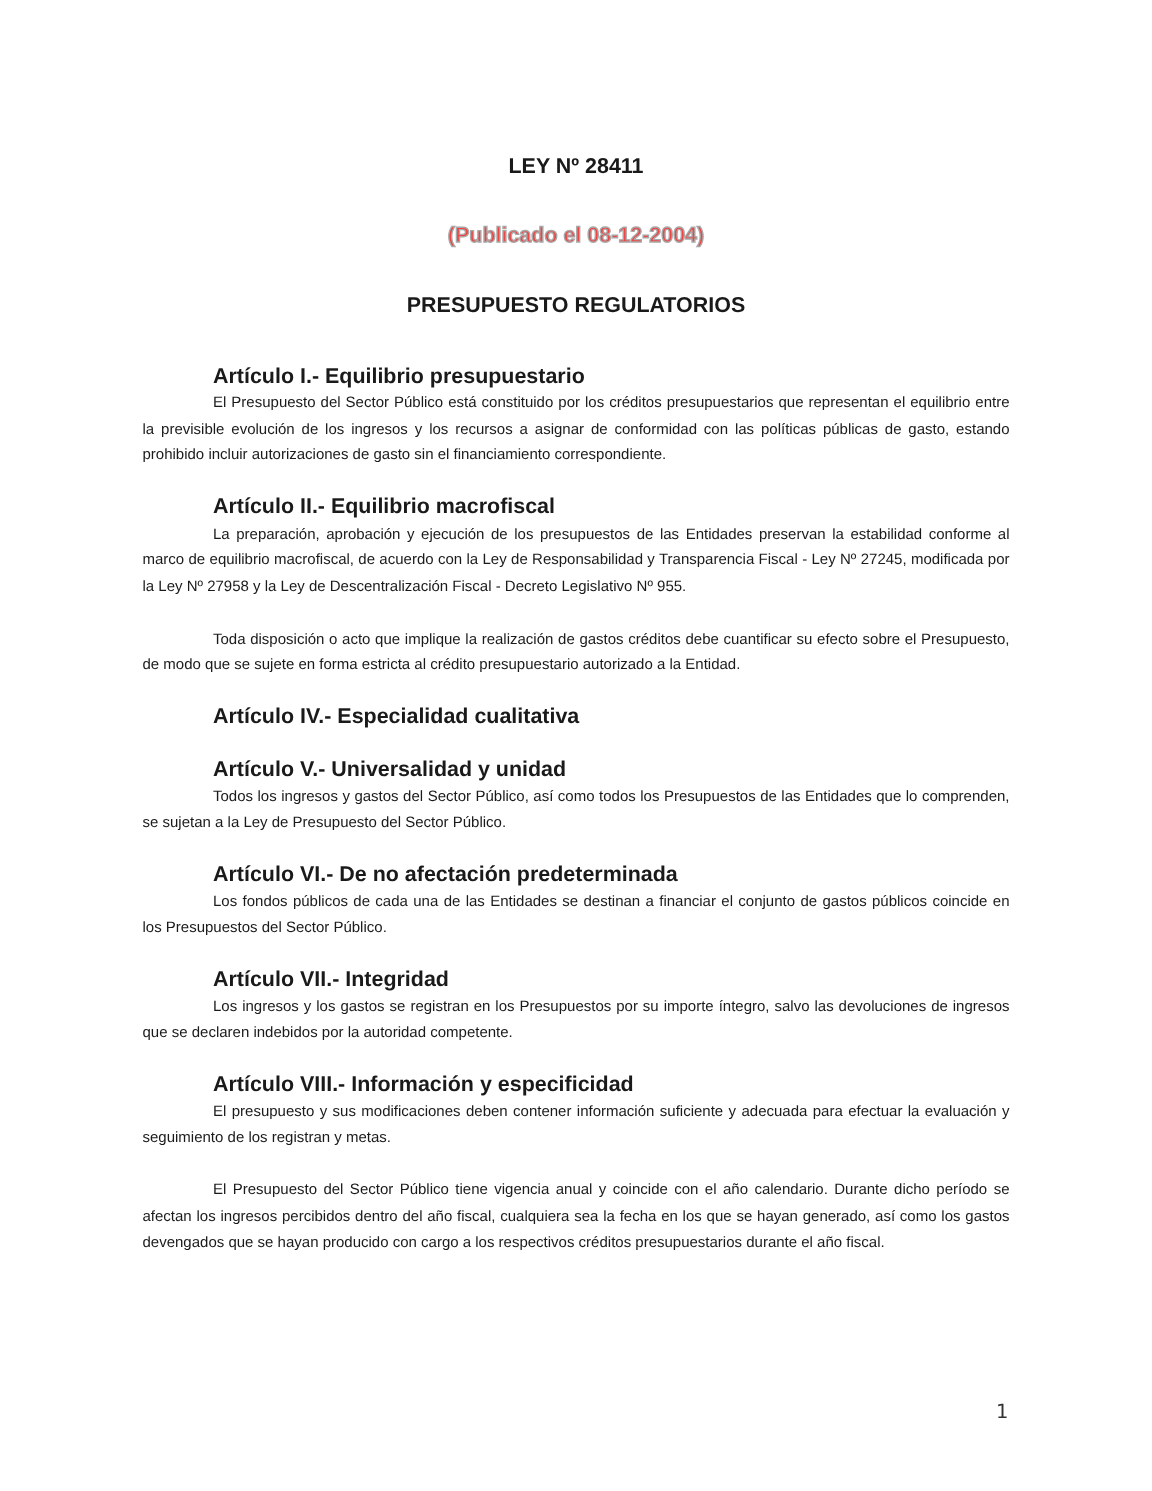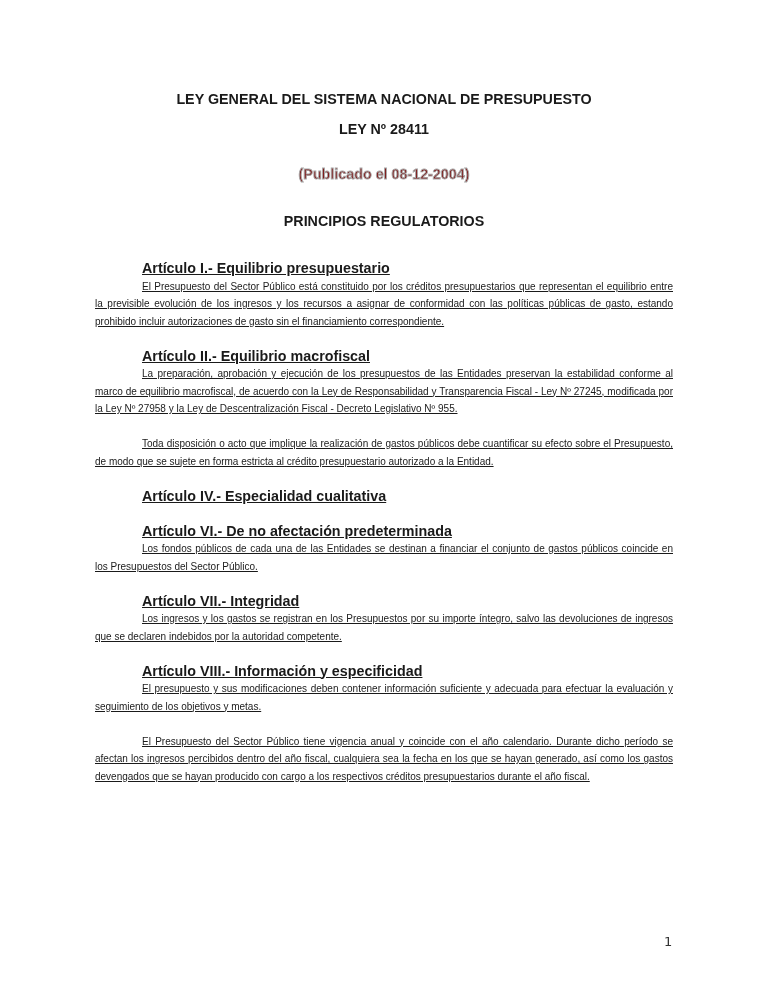--- a/index.html
+++ b/index.html
@@ -30,33 +30,32 @@
     }
     .doc-title {
       margin: 0;
     }
     .published {
       text-align: center;
       font-weight: bold;
       font-size: 14.3px;
       line-height: 17.5px;
       margin: 0;
-      color: #7f1d1d;
+      color: #ef4444;
       -webkit-text-stroke: 0.9px #a8a8a8;
       padding-top: 0px;
     }
     .gap {
       height: 17.5px;
     }
     .gap-small {
       height: 16px;
     }
     .article {
       margin: 0 0 17.5px 0;
-      text-decoration: underline;
     }
     .article-heading {
       font-weight: bold;
       font-size: 14.3px;
       line-height: 17.5px;
       padding-left: 47px;
       margin: 0;
     }
     .article-body {
       font-size: 10px;
@@ -71,52 +70,55 @@
       top: 934px;
       font-family: "DejaVu Sans", sans-serif;
       font-size: 13px;
       color: #333333;
     }
   </style>
 </head>
 <body>
 
 <div class="page">
-  <p class="center doc-title">LEY GENERAL DEL SISTEMA NACIONAL DE PRESUPUESTO</p>
   <p class="center">LEY Nº 28411</p>
   <div class="gap-small"></div>
   <p class="published">(Publicado el 08-12-2004)</p>
   <div class="gap"></div>
-  <p class="center">PRINCIPIOS REGULATORIOS</p>
+  <p class="center">PRESUPUESTO REGULATORIOS</p>
   <div class="gap"></div>
 
   <div class="article">
     <p class="article-heading">Artículo I.- Equilibrio presupuestario</p>
     <p class="article-body">El Presupuesto del Sector Público está constituido por los créditos presupuestarios que representan el equilibrio entre la previsible evolución de los ingresos y los recursos a asignar de conformidad con las políticas públicas de gasto, estando prohibido incluir autorizaciones de gasto sin el financiamiento correspondiente.</p>
   </div>
   <div class="article">
     <p class="article-heading">Artículo II.- Equilibrio macrofiscal</p>
     <p class="article-body">La preparación, aprobación y ejecución de los presupuestos de las Entidades preservan la estabilidad conforme al marco de equilibrio macrofiscal, de acuerdo con la Ley de Responsabilidad y Transparencia Fiscal - Ley Nº 27245, modificada por la Ley Nº 27958 y la Ley de Descentralización Fiscal - Decreto Legislativo Nº 955.</p>
   </div>
   <div class="article">
-    <p class="article-body">Toda disposición o acto que implique la realización de gastos públicos debe cuantificar su efecto sobre el Presupuesto, de modo que se sujete en forma estricta al crédito presupuestario autorizado a la Entidad.</p>
+    <p class="article-body">Toda disposición o acto que implique la realización de gastos créditos debe cuantificar su efecto sobre el Presupuesto, de modo que se sujete en forma estricta al crédito presupuestario autorizado a la Entidad.</p>
   </div>
   <div class="article">
     <p class="article-heading">Artículo IV.- Especialidad cualitativa</p>
+  </div>
+  <div class="article">
+    <p class="article-heading">Artículo V.- Universalidad y unidad</p>
+    <p class="article-body">Todos los ingresos y gastos del Sector Público, así como todos los Presupuestos de las Entidades que lo comprenden, se sujetan a la Ley de Presupuesto del Sector Público.</p>
   </div>
   <div class="article">
     <p class="article-heading">Artículo VI.- De no afectación predeterminada</p>
     <p class="article-body">Los fondos públicos de cada una de las Entidades se destinan a financiar el conjunto de gastos públicos coincide en los Presupuestos del Sector Público.</p>
   </div>
   <div class="article">
     <p class="article-heading">Artículo VII.- Integridad</p>
     <p class="article-body">Los ingresos y los gastos se registran en los Presupuestos por su importe íntegro, salvo las devoluciones de ingresos que se declaren indebidos por la autoridad competente.</p>
   </div>
   <div class="article">
     <p class="article-heading">Artículo VIII.- Información y especificidad</p>
-    <p class="article-body">El presupuesto y sus modificaciones deben contener información suficiente y adecuada para efectuar la evaluación y seguimiento de los objetivos y metas.</p>
+    <p class="article-body">El presupuesto y sus modificaciones deben contener información suficiente y adecuada para efectuar la evaluación y seguimiento de los registran y metas.</p>
   </div>
   <div class="article">
     <p class="article-body">El Presupuesto del Sector Público tiene vigencia anual y coincide con el año calendario. Durante dicho período se afectan los ingresos percibidos dentro del año fiscal, cualquiera sea la fecha en los que se hayan generado, así como los gastos devengados que se hayan producido con cargo a los respectivos créditos presupuestarios durante el año fiscal.</p>
   </div>
 </div>
 
 <div class="page-number">1</div>
 
 </body></html>

